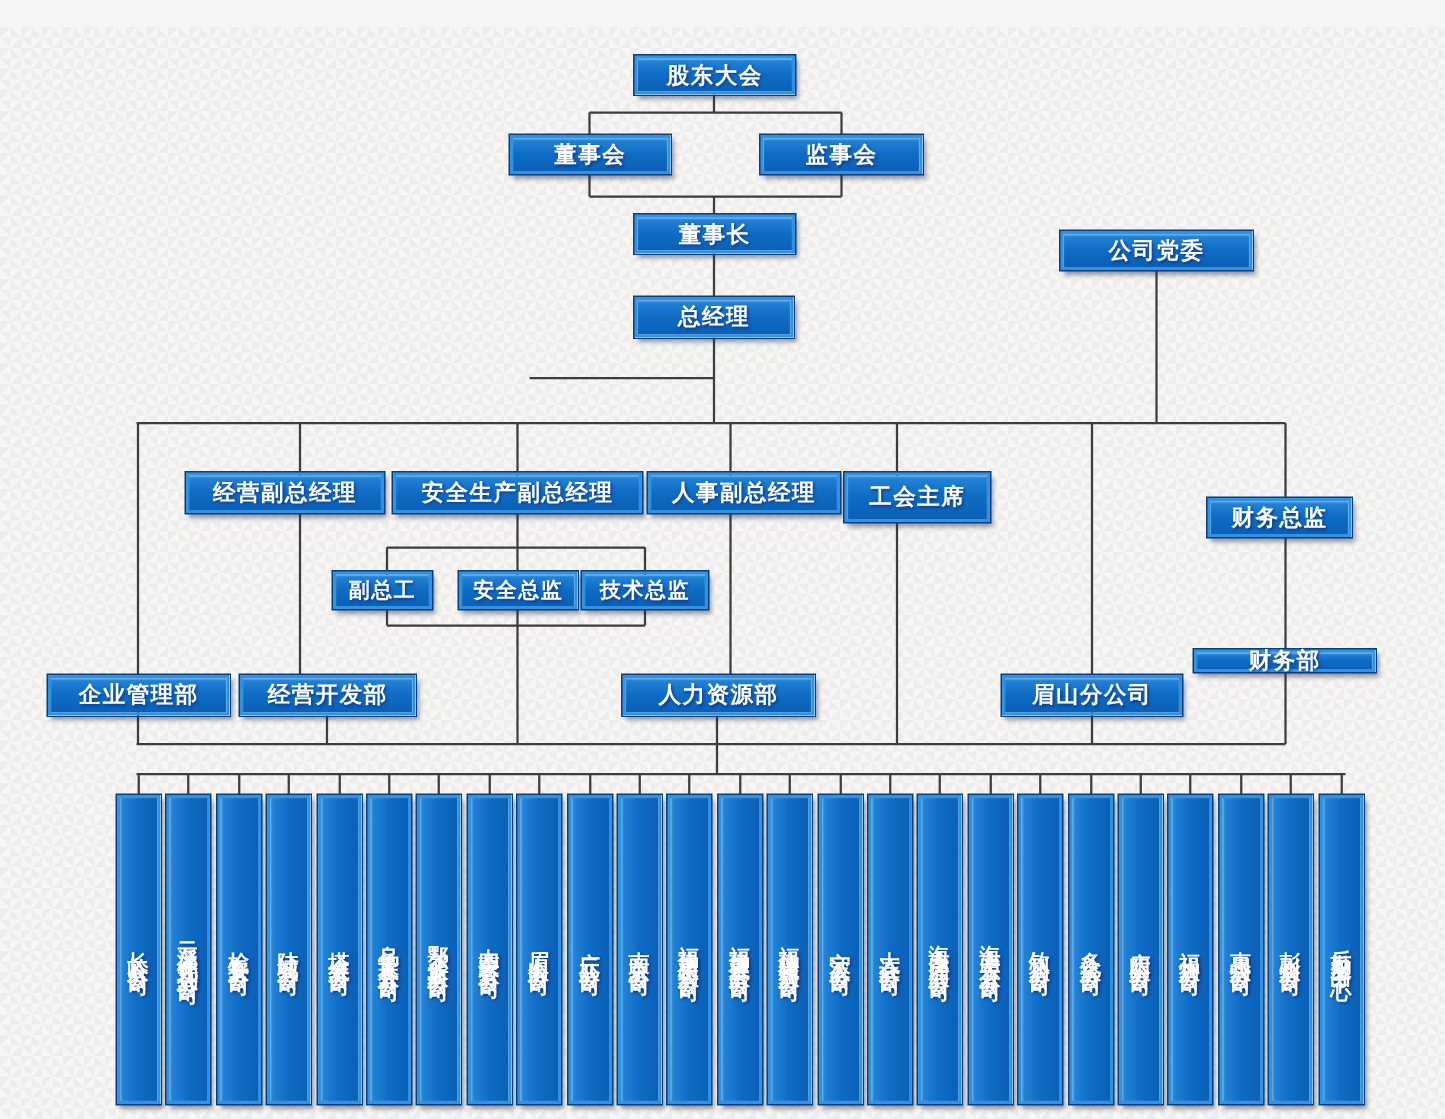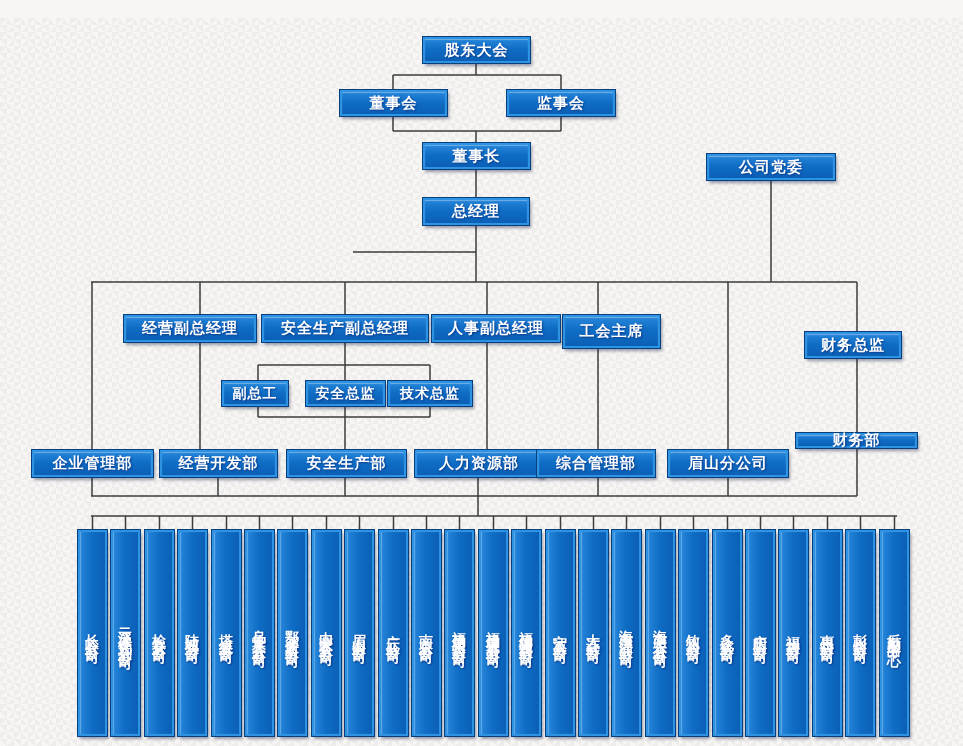--- a/index.html
+++ b/index.html
@@ -85,23 +85,21 @@
   <div class="node" style="left:432px;top:297px;width:128px;height:27px">人事副总经理</div>
   <div class="node" style="left:563px;top:297px;width:97px;height:33px">工会主席</div>
   <div class="node" style="left:805px;top:314px;width:96px;height:26px">财务总监</div>
 
   <div class="node" style="left:222px;top:363px;width:66px;height:25px;font-size:14px">副总工</div>
   <div class="node" style="left:306px;top:363px;width:79px;height:25px;font-size:14px">安全总监</div>
   <div class="node" style="left:388px;top:363px;width:84px;height:25px;font-size:14px">技术总监</div>
 
   <div class="node" style="left:32px;top:432px;width:121px;height:27px">企业管理部</div>
   <div class="node" style="left:160px;top:432px;width:117px;height:27px">经营开发部</div>
-  <div class="node" style="left:287px;top:432px;width:119px;height:27px">安全生产部</div>
   <div class="node" style="left:415px;top:432px;width:128px;height:27px">人力资源部</div>
-  <div class="node" style="left:537px;top:432px;width:118px;height:27px">综合管理部</div>
   <div class="node" style="left:668px;top:432px;width:120px;height:27px">眉山分公司</div>
   <div class="node" style="left:796px;top:415px;width:121px;height:15px">财务部</div>
 
   <div class="vnode" style="left:78px">长岭分公司</div>
   <div class="vnode" style="left:111px">云溪催化剂分公司</div>
   <div class="vnode" style="left:145px">检安分公司</div>
   <div class="vnode" style="left:178px">陆城分公司</div>
   <div class="vnode" style="left:212px">塔维分公司</div>
   <div class="vnode" style="left:245px">乌鲁木齐分公司</div>
   <div class="vnode" style="left:278px">鄂尔多斯分公司</div>

